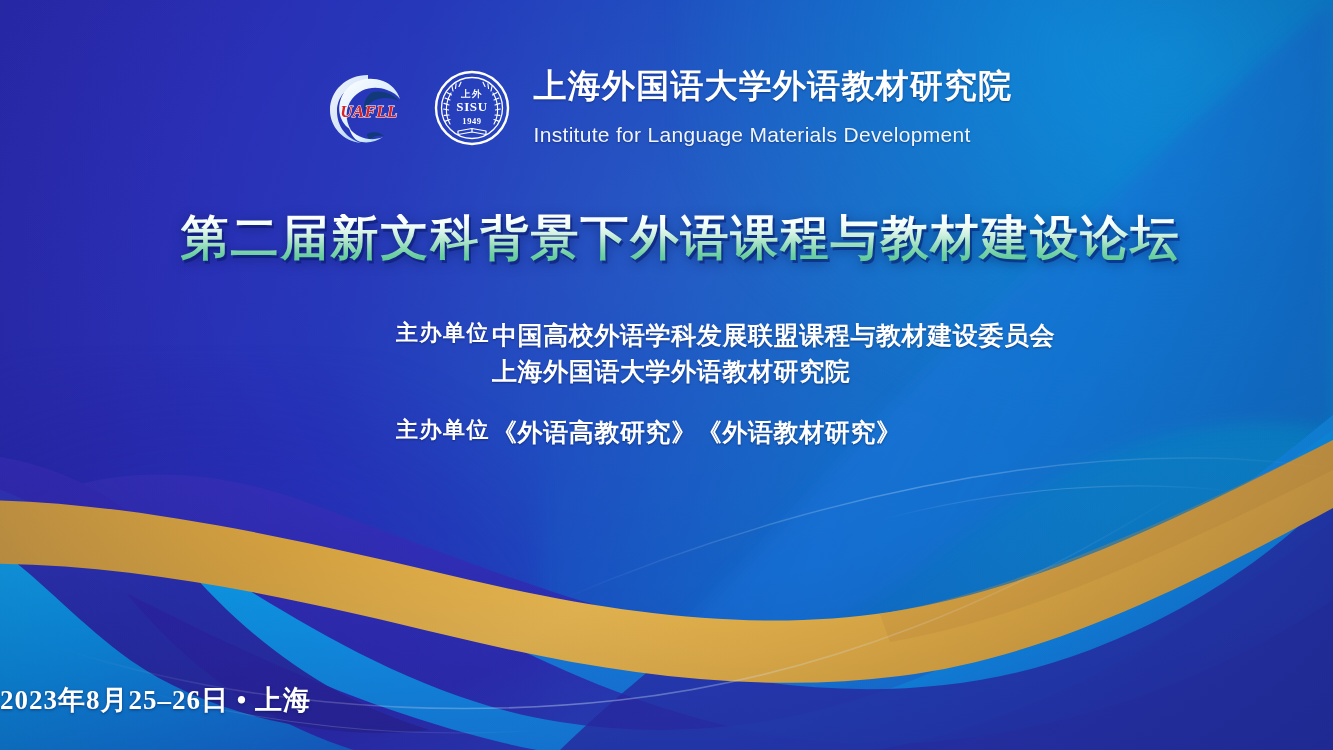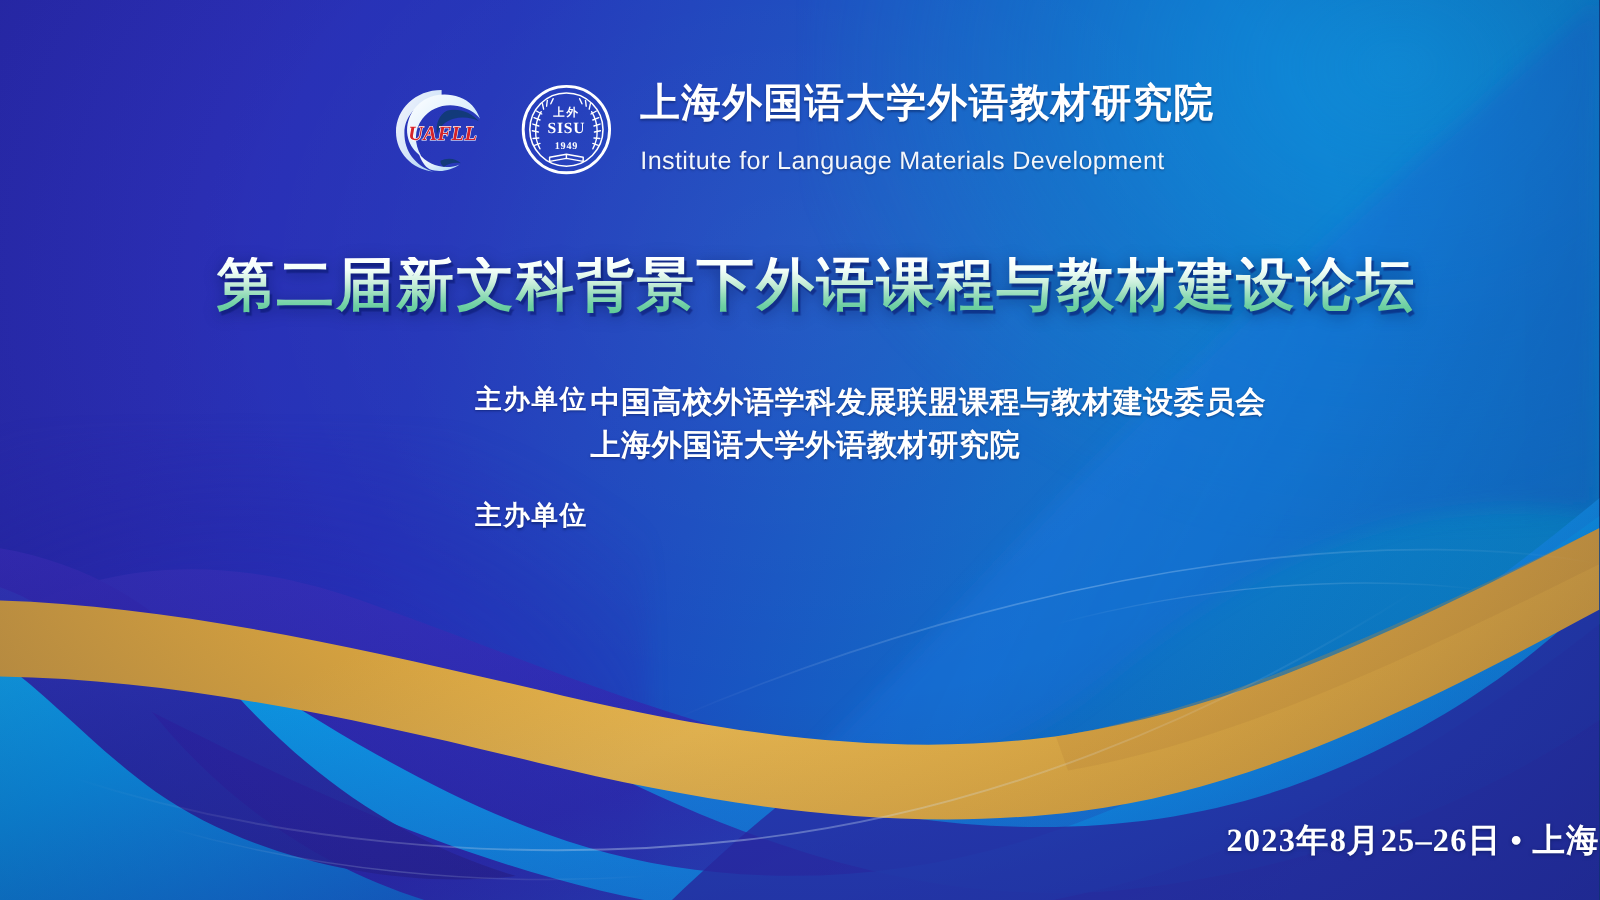--- a/index.html
+++ b/index.html
@@ -169,21 +169,21 @@
     text-shadow: 0 1px 2px rgba(0,18,70,0.5);
     white-space: nowrap;
   }
 
   
   .footer-date {
     position: absolute;
     left: 0;
     right: 0;
     top: 682px;
-    text-align: right;
+    text-align: left;
   }
   .footer-date span {
     font-family: "Liberation Serif", "DejaVu Serif", serif;
     font-size: 27px;
     font-weight: 700;
     color: #ffffff;
     letter-spacing: 1px;
     text-shadow: 0 1px 3px rgba(0,18,70,0.55);
     white-space: nowrap;
   }
@@ -352,20 +352,21 @@
       <div class="org-label">主办单位</div>
       <div class="org-values">
         <div class="org-line">中国高校外语学科发展联盟课程与教材建设委员会</div>
         <div class="org-line">上海外国语大学外语教材研究院</div>
       </div>
     </div>
 
     <div class="org-group">
       <div class="org-label">主办单位</div>
       <div class="org-values">
+        <div class="org-line">《外语高教研究》《外语教材研究》</div>
       </div>
     </div>
   </div>
 
   <div class="footer-date">
     <span>2023年8月25–26日 • 上海</span>
   </div>
 
 </div>
 

